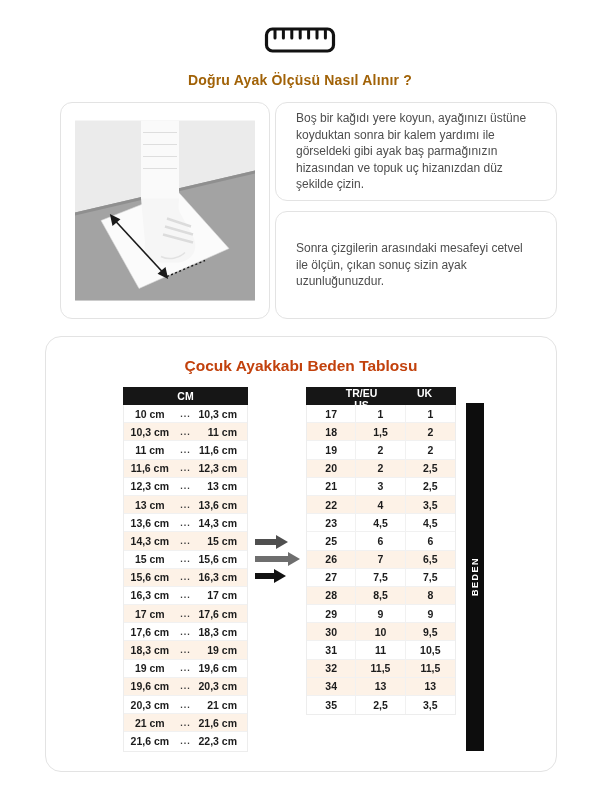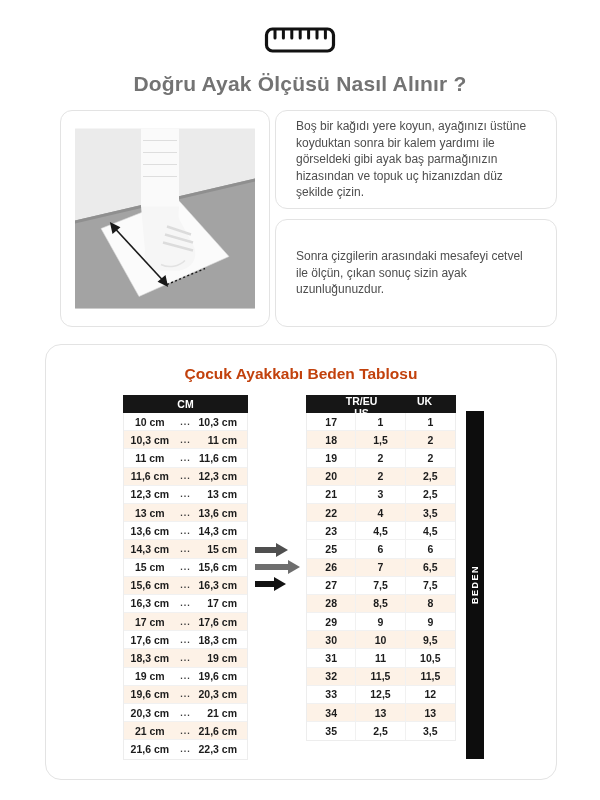--- a/index.html
+++ b/index.html
@@ -4,21 +4,21 @@
 <style>
   * { margin:0; padding:0; box-sizing:border-box; }
   html,body { background:#fff; }
   body { width:600px; height:800px; font-family:"Liberation Sans", sans-serif; color:#111; position:relative; overflow:hidden; }
 
   .page { position:relative; width:600px; height:800px; background:#fff; }
 
   
   .hdr { text-align:center; padding-top:26px; }
   .ruler-wrap { display:flex; justify-content:center; margin-bottom:18px; }
-  .page-title { font-size:21px; font-weight:700; color:#737373; letter-spacing:.2px; }
+  .page-title { font-size:14px; font-weight:700; color:#a16207; letter-spacing:.2px; }
 
   
   .intro { display:flex; justify-content:space-between; margin:14px 43px 0 60px; }
   .photo-card { width:210px; height:217px; border:1px solid #e3e3e3; border-radius:12px; padding:14px; background:#fff; }
   .photo-card svg { width:100%; height:100%; border-radius:4px; display:block; }
   .intro-right { width:282px; display:flex; flex-direction:column; justify-content:space-between; }
   .text-card { border:1px solid #e3e3e3; border-radius:12px; background:#fff; padding:12px 20px; display:flex; align-items:center; }
   .text-card.c1 { height:99px; }
   .text-card.c2 { height:108px; }
   .text-card p { font-size:12px; line-height:16.5px; color:#4d4d4d; }
@@ -318,25 +318,20 @@
           <div class="t-row">
             <span>31</span>
             <span>11</span>
             <span>10,5</span>
           </div>
           <div class="t-row alt">
             <span>32</span>
             <span>11,5</span>
             <span>11,5</span>
           </div>
-          <div class="t-row">
-            <span>33</span>
-            <span>12,5</span>
-            <span>12</span>
-          </div>
           <div class="t-row alt">
             <span>34</span>
             <span>13</span>
             <span>13</span>
           </div>
           <div class="t-row">
             <span>35</span>
             <span>2,5</span>
             <span>3,5</span>
           </div>

